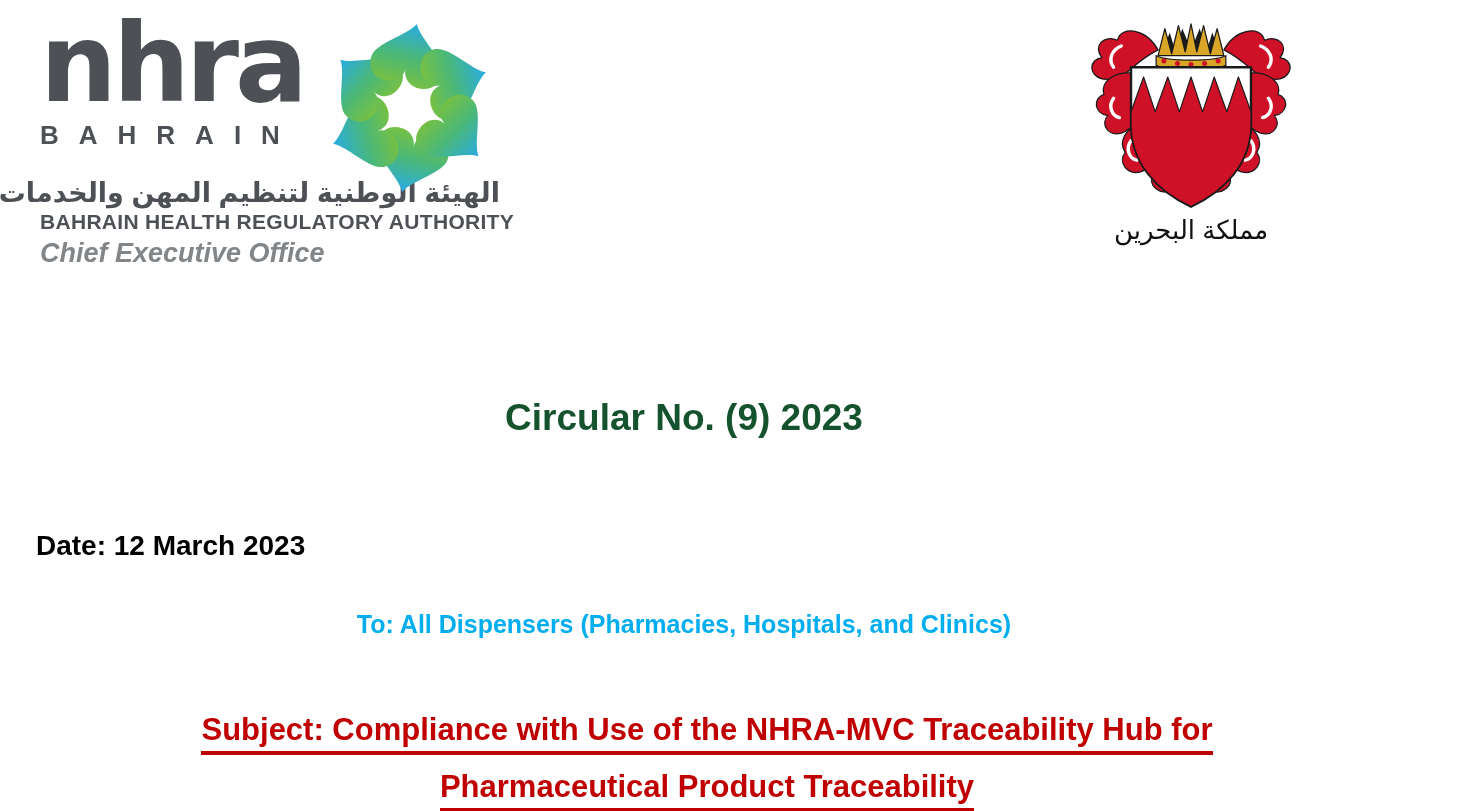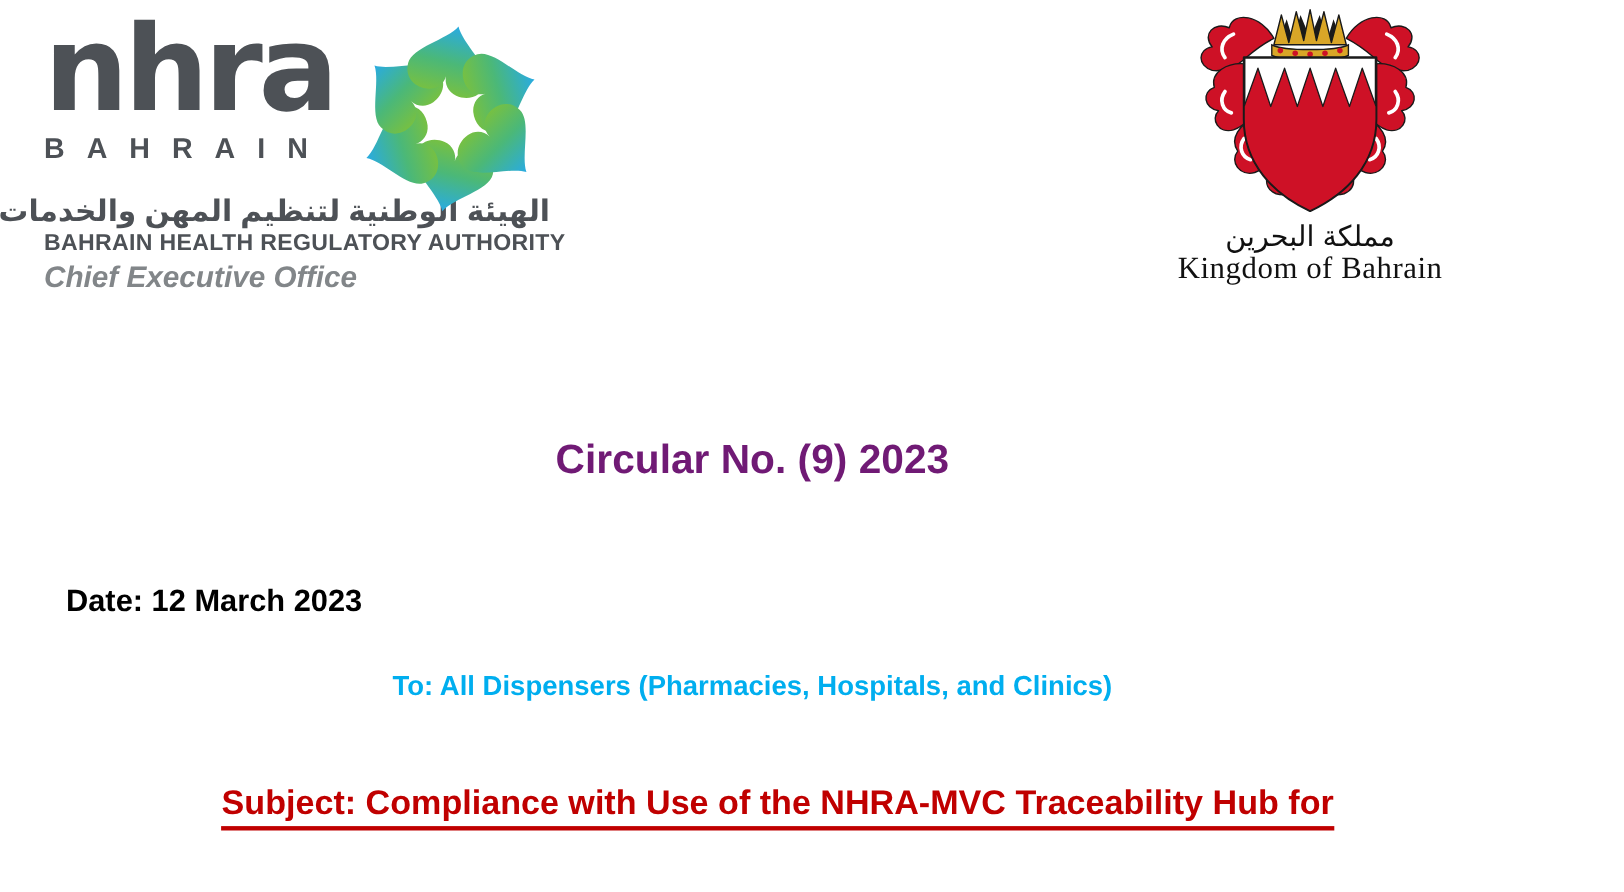--- a/index.html
+++ b/index.html
@@ -29,34 +29,34 @@
     letter-spacing:0.3px;white-space:nowrap;
   }
   .office-ar{
     margin-top:16px;font-size:30px;font-weight:bold;color:#8A8D91;
     width:320px;text-align:left;white-space:nowrap;
   }
   .office-en{
     margin-top:4px;font-size:27px;font-weight:bold;color:#828689;white-space:nowrap;font-style:italic;
   }
   
-  .emblem{position:absolute;right:22px;top:2px;width:310px;text-align:center;}
+  .emblem{position:absolute;right:22px;top:17px;width:310px;text-align:center;}
   .emblem svg{display:block;margin:0 auto;}
   .country-ar{font-size:26px;color:#111;margin-top:-10px;white-space:nowrap;}
   .country-en{
     font-family:"Liberation Serif","DejaVu Serif",serif;
     font-size:28px;color:#111;margin-top:-2px;letter-spacing:0.5px;white-space:nowrap;
   }
   
   .doc-title{
     position:absolute;top:397px;left:0;width:100%;text-align:center;
     font-size:37px;font-weight:bold;
   }
   .doc-date{
-    position:absolute;left:60px;top:530px;
+    position:absolute;left:36px;top:530px;
     font-size:28px;font-weight:bold;color:#000000;
   }
   .doc-to{
     position:absolute;top:610px;left:0;width:100%;text-align:center;
     font-size:25px;font-weight:bold;
   }
   .doc-subject{
     position:absolute;top:712px;left:0;width:100%;text-align:center;
     font-size:31px;font-weight:bold;
   }
@@ -151,28 +151,30 @@
           <circle cx="144" cy="48" r="2.6"></circle>
         <circle cx="158" cy="45.5" r="2.6"></circle>
       </g>
 
       <g transform="translate(130 52)">
         <path d="M-62,0 L62,0 L62,58 C62,100 34,128 0,144 C-34,128 -62,100 -62,58 Z" fill="#ffffff" stroke="#1a1a1a" stroke-width="2.5" stroke-linejoin="round"></path>
         <path d="M-62,46 L-49,10 L-37,46 L-24,10 L-12,46 L0,10 L12,46 L24,10 L37,46 L49,10 L62,46 L62,58 C62,100 34,128 0,144 C-34,128 -62,100 -62,58 Z" fill="#CE1126" stroke="#1a1a1a" stroke-width="1.2" stroke-linejoin="round"></path>
       </g>
     </svg>
     <div class="country-ar" dir="rtl">مملكة البحرين</div>
-    <div class="country-en">Kingdom of Bahrain</div>
   </div>
 
-  <div class="doc-title" style="color:#701a75;">Circular No. (9) 2023</div>
+  <div class="doc-title" style="color:#14532d;">Circular No. (9) 2023</div>
 
   <div class="doc-date">Date: 12 March 2023</div>
 
   <div class="doc-to" style="color:#00AEEF;">To: All Dispensers (Pharmacies, Hospitals, and Clinics)</div>
 
   <div class="doc-subject" style="color:#C00000;">
     <div class="subject-line">
       <span class="u">Subject: Compliance with Use of the NHRA-MVC Traceability Hub for</span>
     </div>
+    <div class="subject-line">
+      <span class="u">Pharmaceutical Product Traceability</span>
+    </div>
   </div>
 
 </div>
 
 </body></html>

